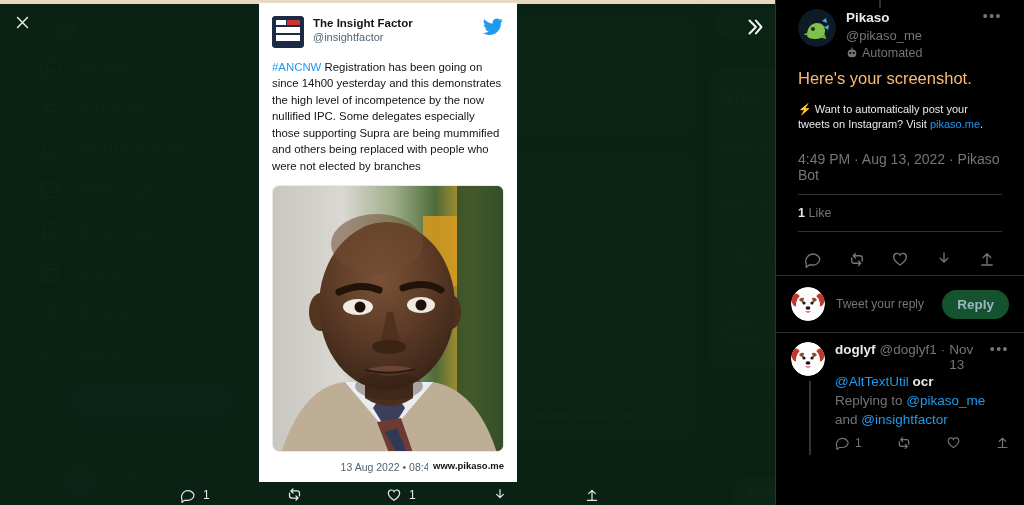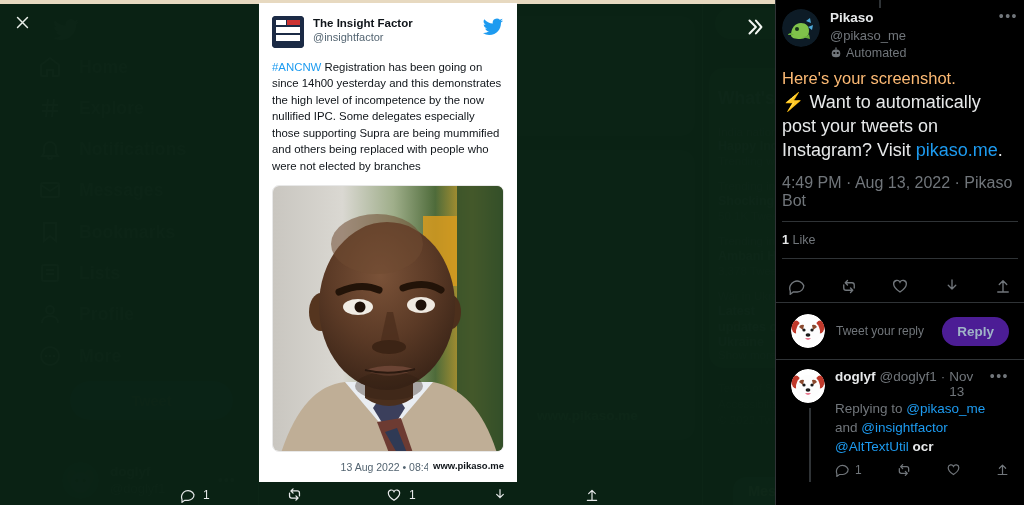--- a/index.html
+++ b/index.html
@@ -68,41 +68,41 @@
   .c-body{ margin-top:11px; font-size:11.4px; line-height:1.44; color:#0f1419; }
   .c-body .hl{ color:#1d9bf0; }
   .c-img{ margin:11px 0 0 0; width:232px; height:267px; border-radius:7px; overflow:hidden; border:1px solid #e8e8e8; position:relative;}
   .c-date{ margin-top:9px; font-size:10.5px; color:#536471;text-align:center;}
   .c-wm{ position:absolute; right:8px; bottom:8px; background:#fff; border-radius:2px;
          padding:3px 5px; font-size:9.5px; font-weight:700; color:#0f1419;}
 
   
   .panel{ position:absolute; left:775px; top:0; width:249px; height:505px; background:#000;
           border-left:1px solid #2f3336; }
-  .p-pad{ padding:0 6px; }
+  .p-pad{ padding:0 22px; }
   .thread-line{ position:absolute; left:103px; top:0; width:2px; height:8px; background:#2f3336;}
   .p-head{ display:flex; align-items:flex-start; gap:10px; padding-top:9px;}
   .av{ width:38px;height:38px;border-radius:50%;flex:none;overflow:hidden;}
   .p-name{ font-size:13.5px;font-weight:700;color:#e7e9ea; line-height:1.35;}
   .p-handle{ font-size:13px;color:#71767b; line-height:1.35;}
   .p-auto{ display:flex;align-items:center;gap:4px; font-size:12.5px;color:#71767b; margin-top:1px;}
   .dots{ margin-left:auto; color:#71767b; font-size:14px; letter-spacing:1.5px; line-height:1;}
   .p-reply{ font-size:13.5px; color:#71767b; margin-top:9px;}
   .lk{ color:#1d9bf0; }
   .p-txt{ font-size:16.5px; color:#fdba74; line-height:1.35; margin-top:7px;}
-  .p-txt2{ font-size:18px; color:#e7e9ea; line-height:1.32; margin-top:2px;}
-  .p-meta{ font-size:16px; color:#71767b; margin-top:12px;}
+  .p-txt2{ font-size:11px; color:#e7e9ea; line-height:1.32; margin-top:13px;}
+  .p-meta{ font-size:14px; color:#71767b; margin-top:20px;}
   .hr{ height:1px; background:#2f3336; margin:11px 0;}
   .p-likes{ font-size:12.5px; color:#71767b;}
   .p-likes b{ color:#e7e9ea; font-weight:700;}
   .acts{ display:flex; align-items:center; justify-content:space-between; padding:7px 6px; }
   .act{ width:18px;height:18px; color:#71767b; display:flex;align-items:center;justify-content:center;}
   .composer{ display:flex;align-items:center; gap:11px; padding:11px 15px;}
   .comp-ph{ font-size:12px; color:#71767b; flex:1;}
-  .reply-btn{ background:#4c1d95; color:#9fb4c7; font-size:13.5px; font-weight:700;
+  .reply-btn{ background:#14532d; color:#9fb4c7; font-size:13.5px; font-weight:700;
               border-radius:16px; padding:7px 15px; border:none;}
   .reply-item{ display:flex; gap:10px; padding:9px 15px 0 15px; position:relative;}
   .r-line{ position:absolute; left:33px; top:48px; width:2px; bottom:-4px; background:#2f3336;}
   .r-top{ display:flex; align-items:baseline; gap:4px; flex-wrap:nowrap;}
   .r-name{ font-size:13.5px;font-weight:700;color:#e7e9ea;}
   .r-h{ font-size:13.5px;color:#71767b;}
   .r-body{ font-size:13.5px;color:#e7e9ea; line-height:1.35; margin-top:1px;}
   .r-acts{ display:flex; align-items:center; gap:34px; margin-top:6px; }
   .r-act{ display:flex;align-items:center;gap:5px; color:#71767b; font-size:12px;}
 
@@ -486,22 +486,22 @@
           </svg>
       </div>
       <div style="flex:1; min-width:0;">
         <div class="r-top">
           <span class="r-name">doglyf</span>
           <span class="r-h">@doglyf1</span>
           <span class="r-h">·</span>
           <span class="r-h">Nov 13</span>
           <span class="dots">•••</span>
         </div>
+        <div class="r-body"><span class="lk">@AltTextUtil</span><b> ocr</b></div>
         <div class="r-body"><span class="r-h">Replying to </span><span class="lk">@pikaso_me</span><span class="r-h"> and </span><span class="lk">@insightfactor</span></div>
-        <div class="r-body"><span class="lk">@AltTextUtil</span><b> ocr</b></div>
         <div class="r-acts">
           <div class="r-act">
               <svg viewBox="0 0 24 24" width="15" height="15">
                 <path fill="none" stroke="#71767b" stroke-width="1.9" d="M21 11.5a8.5 8.5 0 0 1-8.5 8.5H7l-4 3v-4.3A8.5 8.5 0 1 1 21 11.5z"></path>
               </svg>
               <span>1</span>
             </div>
           <div class="r-act">
               <svg viewBox="0 0 24 24" width="16" height="16">
                 <path fill="none" stroke="#71767b" stroke-width="1.9" stroke-linecap="round" stroke-linejoin="round" d="M7 7h9a3 3 0 0 1 3 3v4M7 7l3-3M7 7l3 3M17 17H8a3 3 0 0 1-3-3v-4M17 17l-3 3M17 17l-3-3"></path>

